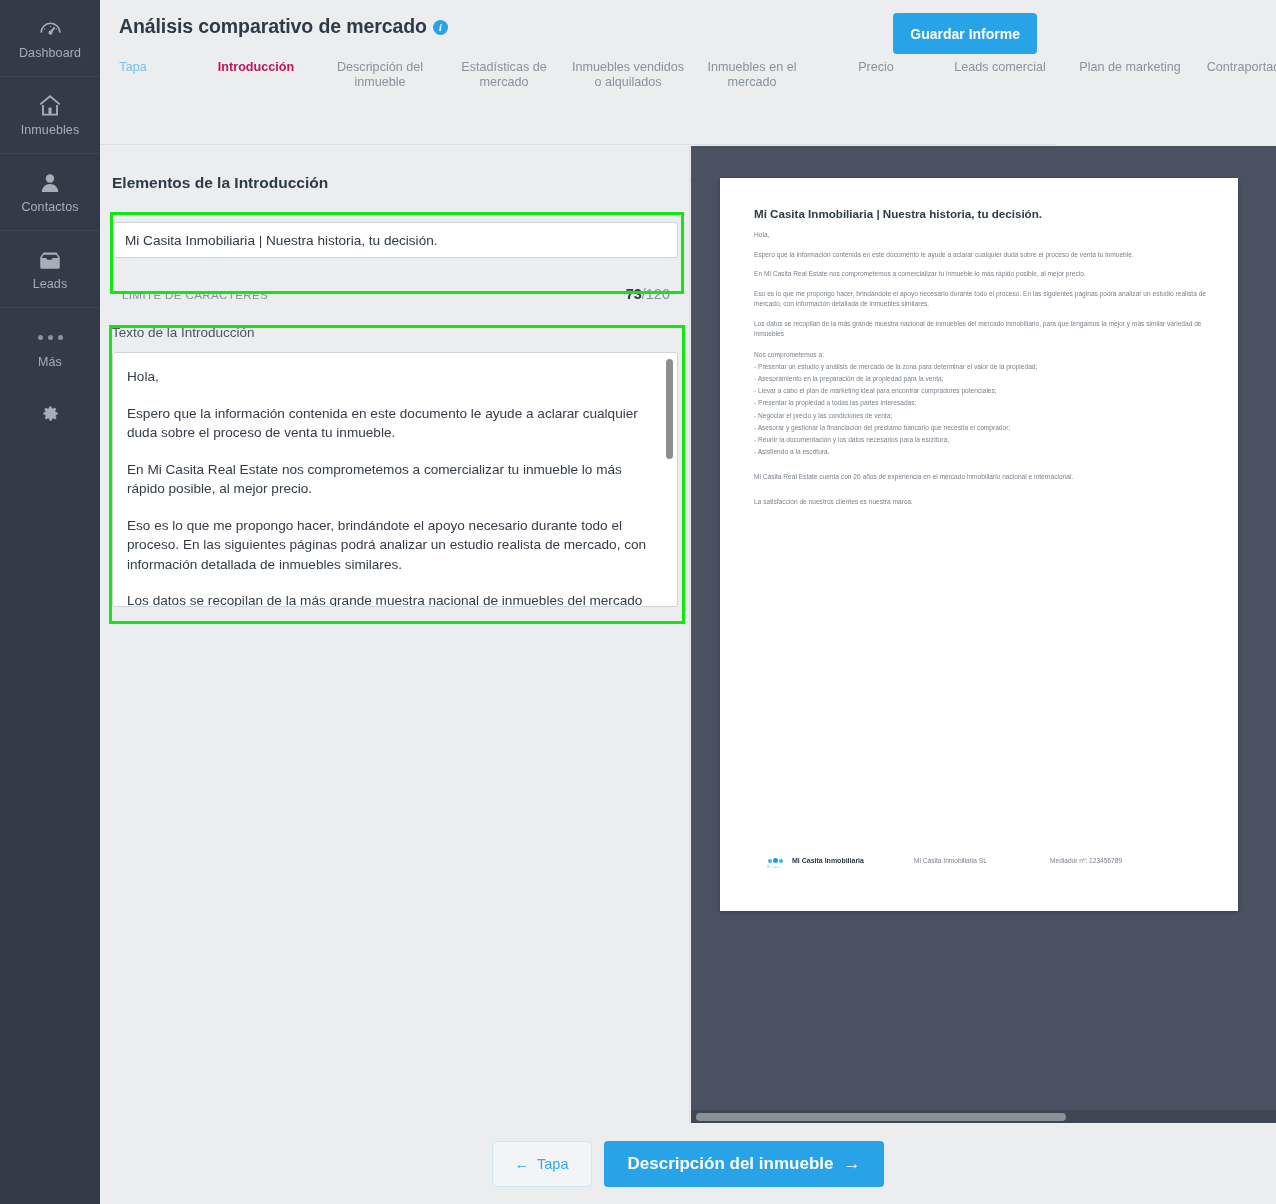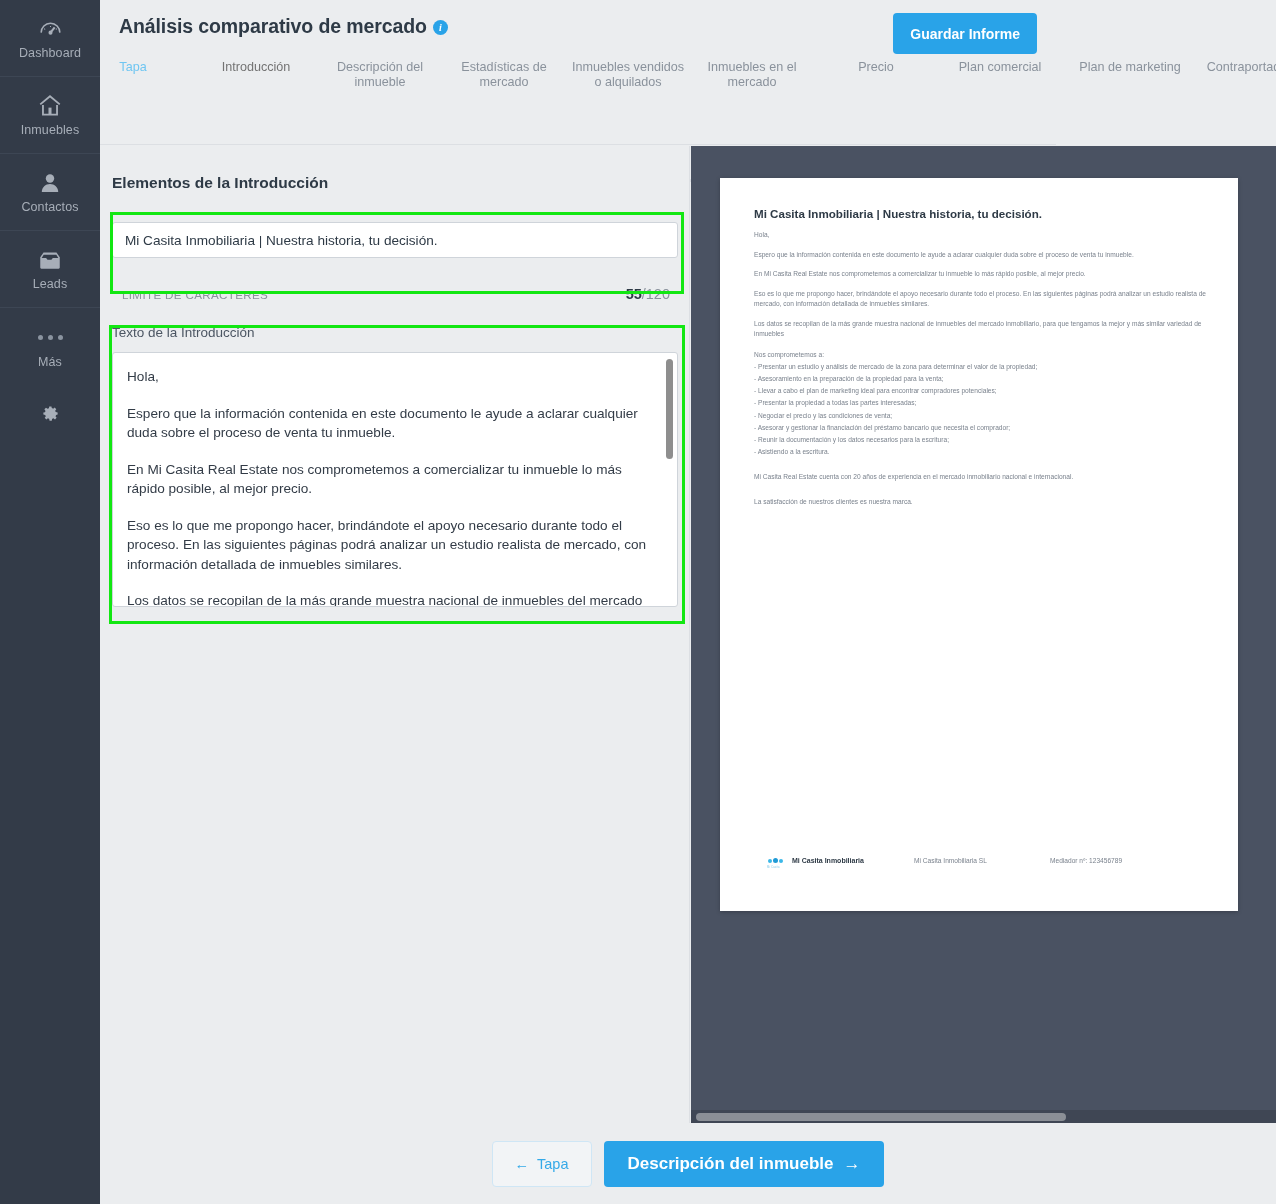--- a/index.html
+++ b/index.html
@@ -56,21 +56,21 @@
   
   #stepper { position: absolute; left: 0; top: 60px; width: 1176px; height: 80px; }
   .step {
     position: absolute; top: 0; width: 124px; text-align: center;
   }
   .step .slabel {
     font-size: 12.6px; color: #8a929c; line-height: 14.5px; display:block;
     padding: 0 2px;
   }
   .step.done .slabel { color: #6fc6f2; }
-  .step.current .slabel { color: #737373; font-weight: normal; }
+  .step.current .slabel { color: #be185d; font-weight: bold; }
   .track {
     position:absolute; top: 119px; height: 3px; background: #dcdfe3;
   }
   .track.filled { background: #29a3e8; }
   .node {
     position: absolute; top: 108px; width: 25px; height: 25px; border-radius: 50%;
     background: #ebedef; border: 2px solid #d3d7dc; box-sizing: border-box;
   }
   .node.done { background: #29a3e8; border-color: #29a3e8; }
   .node.done::after {
@@ -308,21 +308,21 @@
       <span class="slabel">Inmuebles en el mercado</span>
     </div>
     <div class="node" style="left:640px;"></div>
 
     <div class="step" style="left:714px;">
       <span class="slabel">Precio</span>
     </div>
     <div class="node" style="left:764px;"></div>
 
     <div class="step" style="left:838px;">
-      <span class="slabel">Plan comercial</span>
+      <span class="slabel">Leads comercial</span>
     </div>
     <div class="node" style="left:888px;"></div>
 
     <div class="step" style="left:962px; width:136px;">
       <span class="slabel">Plan de marketing</span>
     </div>
     <div class="node" style="left:1012px;"></div>
 
     <div class="step" style="left:1082px; width:130px;">
       <span class="slabel">Contraportada</span>
@@ -333,21 +333,21 @@
 
 <div id="form-panel">
   <div id="section-title">Elementos de la Introducción</div>
 
   <div id="title-field-wrap">
     <input id="title-input" type="text" value="Mi Casita Inmobiliaria | Nuestra historia, tu decisión." style="">
   </div>
 
   <div id="charlimit-row">
     <span id="charlimit-label">LIMITE DE CARACTERES</span>
-    <span id="charlimit-count"><b>55</b><span>/120</span></span>
+    <span id="charlimit-count"><b>73</b><span>/120</span></span>
   </div>
 
   <div id="text-field-wrap">
     <div class="field-label">Texto de la Introducción</div>
     <div id="text-area">
       <p>Hola,</p>
       <p>Espero que la información contenida en este documento le ayude a aclarar cualquier duda sobre el proceso de venta tu inmueble.</p>
       <p>En Mi Casita Real Estate nos comprometemos a comercializar tu inmueble lo más rápido posible, al mejor precio.</p>
       <p>Eso es lo que me propongo hacer, brindándote el apoyo necesario durante todo el proceso. En las siguientes páginas podrá analizar un estudio realista de mercado, con información detallada de inmuebles similares.</p>
       <p>Los datos se recopilan de la más grande muestra nacional de inmuebles del mercado inmobiliario, para que tengamos la mejor y más similar variedad de inmuebles</p>

